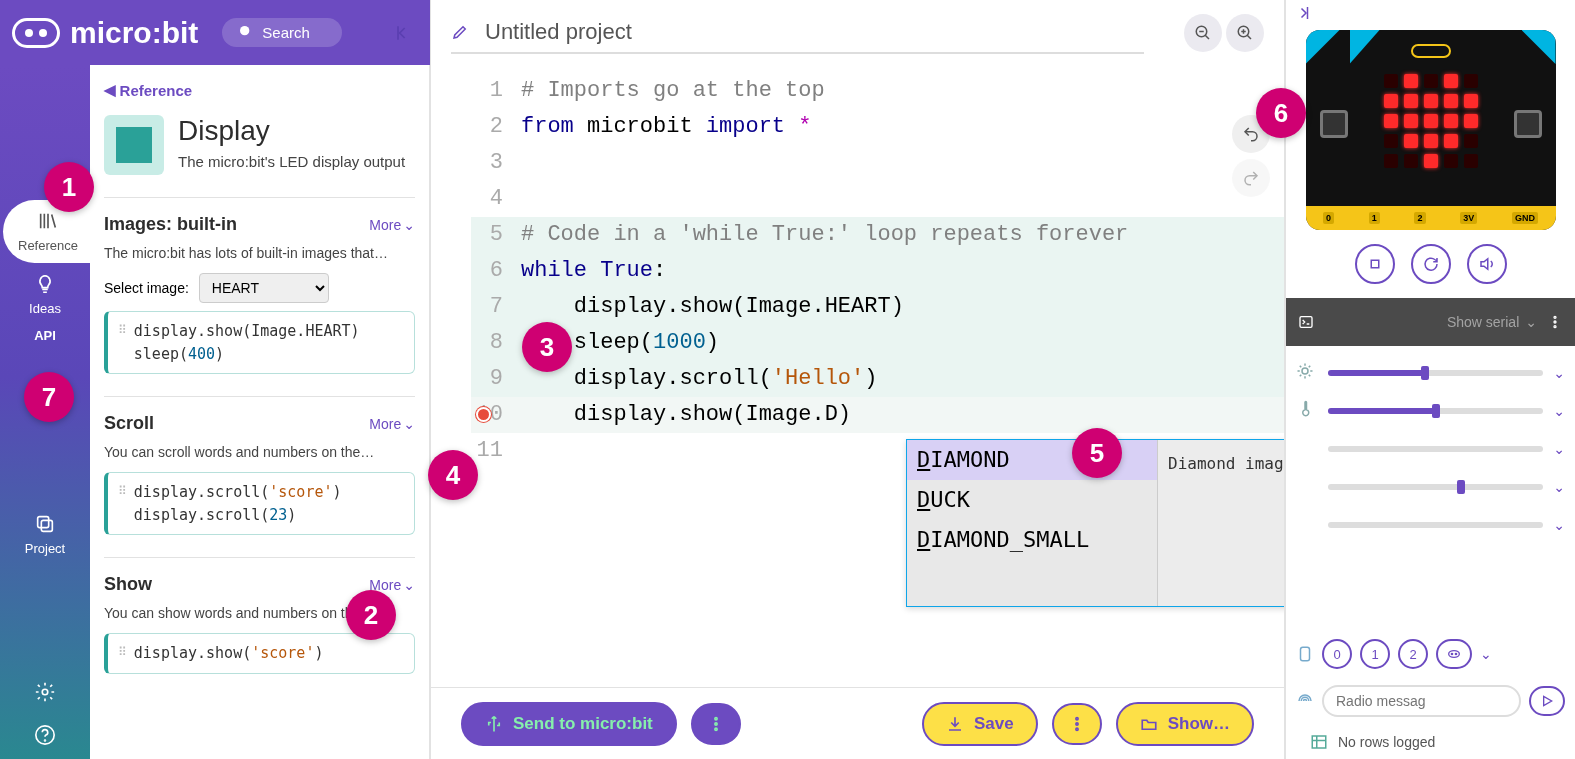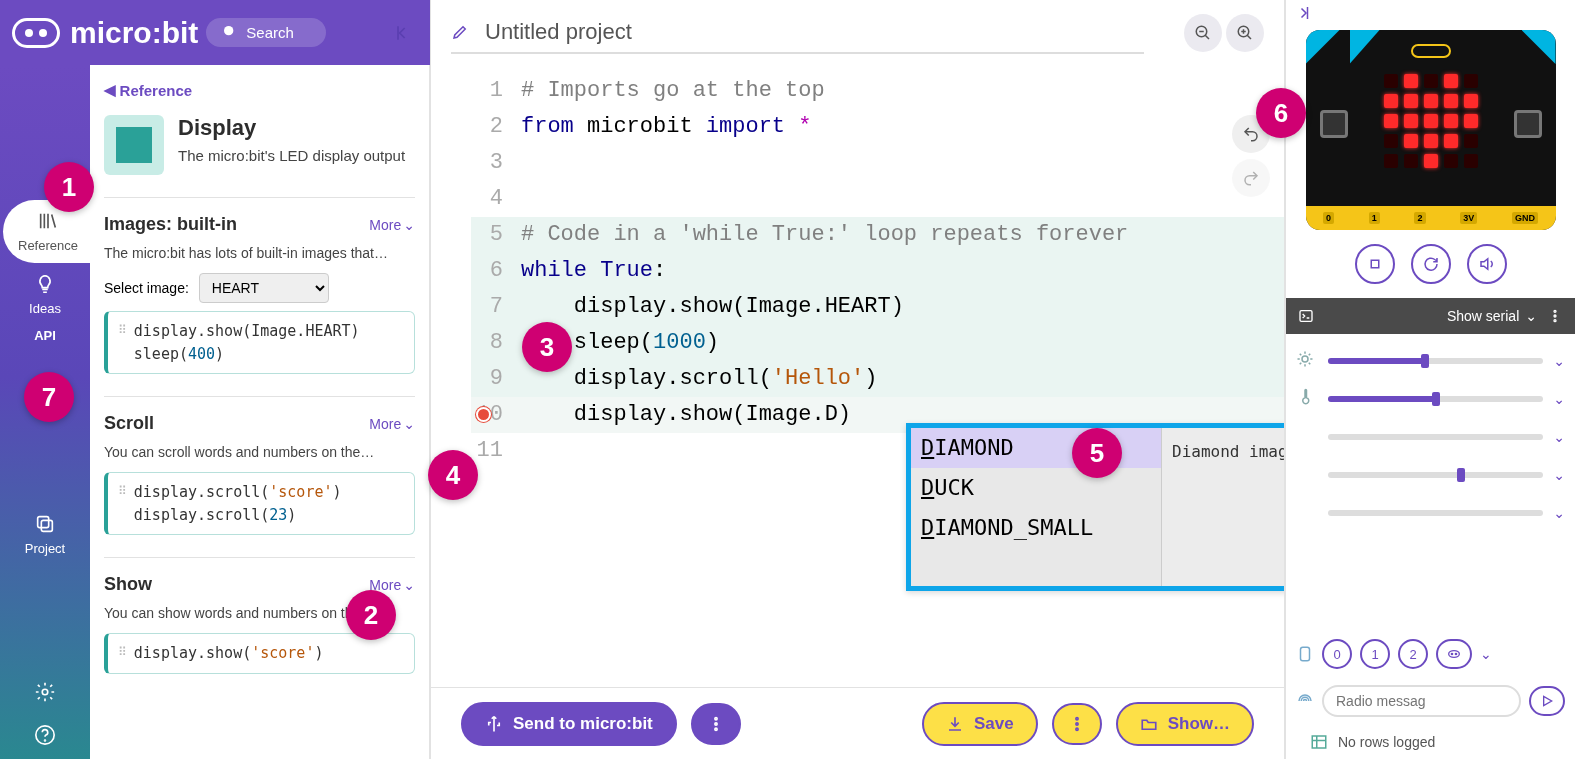--- a/index.html
+++ b/index.html
@@ -36,21 +36,21 @@
     width: 430px;
     height: 100%;
     position: relative;
   }
   .app-header {
     height: 65px;
     background: var(--purple);
     display: flex;
     align-items: center;
     padding: 0 12px;
-    gap: 8px;
+    gap: 24px;
     color: #fff;
   }
   .logo {
     display: flex;
     align-items: center;
     gap: 10px;
     font-size: 30px;
     font-weight: 600;
   }
   .logo-icon {
@@ -106,21 +106,21 @@
   .back-link {
     color: var(--purple); font-weight:600; font-size:15px;
     display:flex;align-items:center;gap:4px;cursor:pointer;
   }
   .page-head { display:flex; gap:14px; margin:16px 0 22px; }
   .page-icon {
     width:60px;height:60px;background:#c8ece6;border-radius:6px;
     display:flex;align-items:center;justify-content:center;
   }
   .page-icon-inner{width:36px;height:36px;background:var(--teal);}
-  .page-title{font-size:22px;font-weight:700;color:#2d2d2d;}
+  .page-title{font-size:28px;font-weight:400;color:#2d2d2d;}
   .page-desc{font-size:15px;color:#444;margin-top:4px;line-height:1.4;}
 
   .section {
     border-top:1px solid var(--gray-border);
     padding:16px 0 22px;
   }
   .sec-head{display:flex;justify-content:space-between;align-items:center;margin-bottom:10px;}
   .sec-title{font-size:18px;font-weight:700;color:#2d2d2d;}
   .sec-more{color:var(--purple);font-size:14px;display:flex;align-items:center;gap:2px;cursor:pointer;}
   .sec-desc{font-size:14px;color:#444;margin-bottom:12px;white-space:nowrap;overflow:hidden;text-overflow:ellipsis;}
@@ -186,43 +186,43 @@
     position:absolute;top:50px;right:14px;
     display:flex;flex-direction:column;gap:6px;
   }
   .undo-stack .round-btn{background:#efefef;}
   .undo-stack .round-btn.disabled{opacity:.45;}
 
   
   .ac-popup{
     position:absolute;
     left:calc(50px + 30ch * 12px); 
-    display:flex;background:#e8e8e8;border:5px solid #0ea5e9;
+    display:flex;background:#e8e8e8;border:1px solid #0ea5e9;
     box-shadow:0 2px 6px rgba(0,0,0,.15);
-    font-family:"SFMono-Regular",Consolas,monospace;font-size:22px;
+    font-family:"SFMono-Regular",Consolas,monospace;font-size:22px;margin-top:16px;
   }
   .ac-popup{left:435px;top:358px;width:548px;height:168px;}
   .ac-list{width:250px;background:#e8e8e8;}
   .ac-list div{padding:2px 10px;}
   .ac-list div.sel{background:#d8d0f5;}
   .ac-list u{text-decoration:underline;}
   .ac-doc{flex:1;background:#ececec;border-left:1px solid #ccc;padding:6px 10px;font-family:inherit;font-size:16px;color:#333;}
 
   
   .bottombar{
     height:72px;border-top:1px solid var(--gray-border);
     display:flex;align-items:center;padding:0 30px;gap:14px;
   }
   .btn{
     border:2px solid var(--purple);border-radius:30px;
     padding:10px 22px;font-size:17px;font-weight:600;
     display:flex;align-items:center;gap:10px;cursor:pointer;
     background:#fde047;color:var(--purple);
   }
-  .btn.primary{background:var(--purple);color:#ffffff;}
+  .btn.primary{background:var(--purple);color:#86efac;}
   .btn svg{width:18px;height:18px;stroke:currentColor;fill:none;stroke-width:2.2;}
   .btn.iconographic{padding:10px 14px;}
   .spacer{flex:1;}
 
   
   .rightcol{
     width:290px;display:flex;flex-direction:column;
     border-left:1px solid var(--gray-border);
     position:relative;
   }
@@ -244,21 +244,21 @@
   .led{width:14px;height:14px;background:#2a0000;border-radius:2px;}
   .led.on{background:#ff2a2a;box-shadow:0 0 4px #ff2a2a;}
   .sim-pins{position:absolute;bottom:0;left:0;right:0;height:24px;background:#f5c518;display:flex;justify-content:space-around;align-items:center;font-size:9px;font-weight:700;}
   .sim-pins span{background:#d4a800;padding:1px 3px;border-radius:2px;}
 
   .sim-controls{display:flex;justify-content:center;gap:16px;margin:14px 0;}
   .sim-controls .round-btn{border:2px solid var(--purple);background:#fff;width:40px;height:40px;}
   .sim-controls .round-btn svg{stroke:var(--purple);}
 
   .serial-bar{
-    background:#4a4a4a;color:#ffffff;height:36px;
+    background:#4a4a4a;color:#a3a3a3;height:48px;
     display:flex;align-items:center;padding:0 12px;gap:10px;font-size:14px;
   }
   .serial-bar .lbl{margin-left:auto;display:flex;align-items:center;gap:6px;}
   .serial-bar svg{width:16px;height:16px;stroke:#fff;fill:none;stroke-width:2;}
 
   .sensors{flex:1;overflow-y:auto;padding:8px 10px;}
   .sensor-row{display:flex;align-items:center;gap:10px;height:38px;}
   .sensor-row svg{width:18px;height:18px;stroke:#8aa;fill:none;stroke-width:2;}
   .slider{flex:1;height:6px;background:#ddd;border-radius:3px;position:relative;}
   .slider .fill{height:100%;background:var(--purple);border-radius:3px;}

